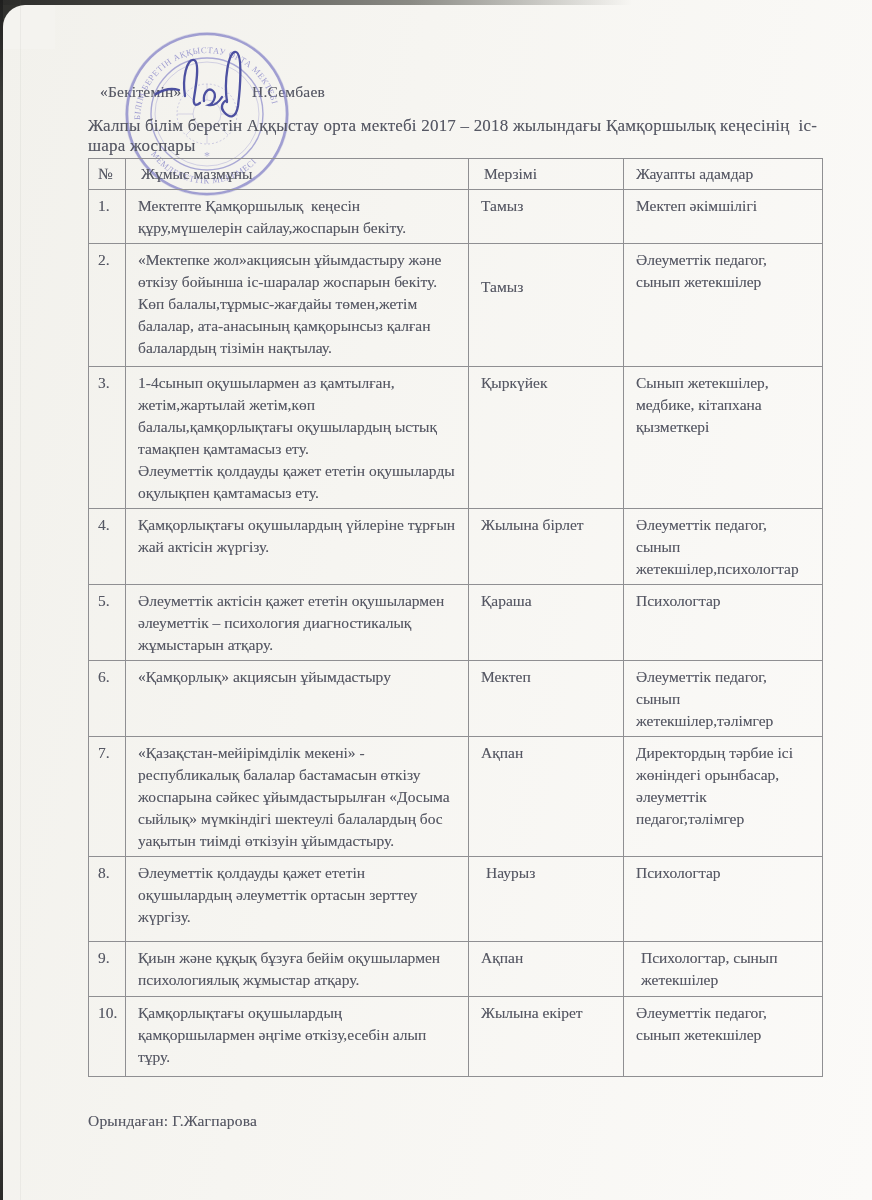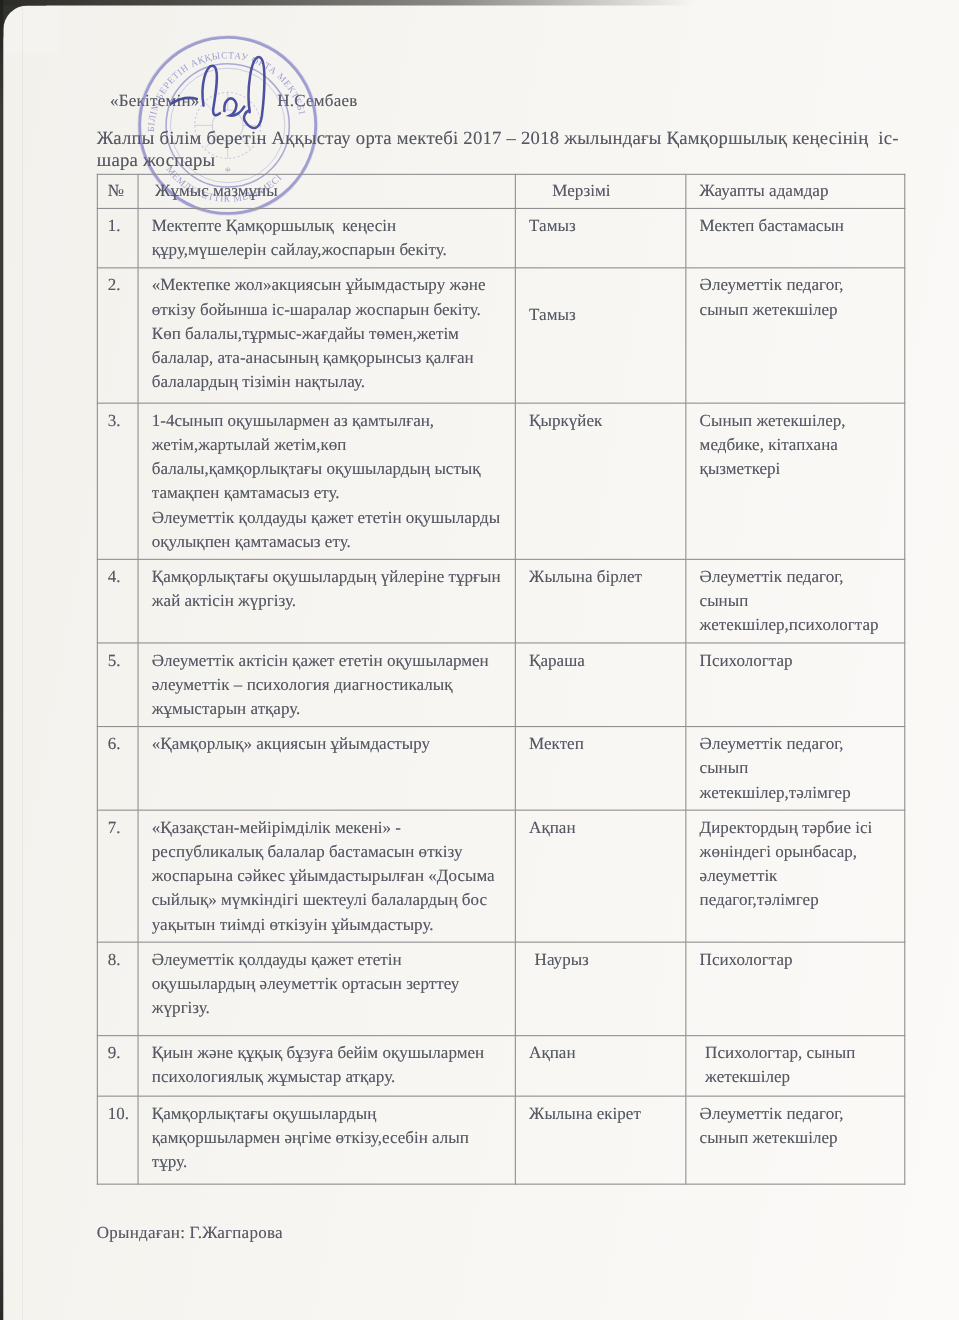--- a/index.html
+++ b/index.html
@@ -25,21 +25,21 @@
   #doc-footer{left:88px;top:1112px;font-size:15.5px;}
 
   table{position:absolute;left:88px;top:158px;width:734px;
     border-collapse:collapse;table-layout:fixed;
     font-size:15.5px;line-height:22px;color:#565864;}
   col.c1{width:37px;}col.c2{width:343px;}col.c3{width:155px;}col.c4{width:199px;}
   th,td{border:1px solid #8f8f92;text-shadow:0 0 .6px rgba(86,88,100,.45);}
   th{font-weight:normal;text-align:left;height:30px;vertical-align:middle;padding:0 6px;}
   th.h-num{padding-left:9px;}
   th.h-content{padding-left:15px;margin-top:20px;}
-  th.h-term{padding-left:33px;}
+  th.h-term{padding-left:15px;}
   th.h-resp{padding-left:12px;}
   td{vertical-align:top;padding:5px 10px 4px 12px;white-space:pre-wrap;}
   td.num{padding-left:9px;}
   td.ind-lg{}
   td.ind-sm{padding-left:17px;}
   td.padt{padding-top:32px;}
   tbody tr:nth-child(1){height:49px;}
   tbody tr:nth-child(2){height:123px;}
   tbody tr:nth-child(3){height:130px;}
   tbody tr:nth-child(4){height:73px;}
@@ -110,21 +110,21 @@
       <th class="h-content">Жұмыс мазмұны</th>
       <th class="h-term">Мерзімі</th>
       <th class="h-resp">Жауапты адамдар</th>
     </tr>
   </thead>
   <tbody>
     <tr>
       <td class="num">1.</td>
       <td>Мектепте Қамқоршылық  кеңесін құру,мүшелерін сайлау,жоспарын бекіту.</td>
       <td class="ind-lg">Тамыз</td>
-      <td>Мектеп бастамасын</td>
+      <td>Мектеп әкімшілігі</td>
     </tr>
     <tr>
       <td class="num">2.</td>
       <td>«Мектепке жол»акциясын ұйымдастыру және өткізу бойынша іс-шаралар жоспарын бекіту. Көп балалы,тұрмыс-жағдайы төмен,жетім балалар, ата-анасының қамқорынсыз қалған балалардың тізімін нақтылау.</td>
       <td class="ind-lg padt">Тамыз</td>
       <td>Әлеуметтік педагог, сынып жетекшілер</td>
     </tr>
     <tr>
       <td class="num">3.</td>
       <td>1-4сынып оқушылармен аз қамтылған, жетім,жартылай жетім,көп балалы,қамқорлықтағы оқушылардың ыстық тамақпен қамтамасыз ету.

